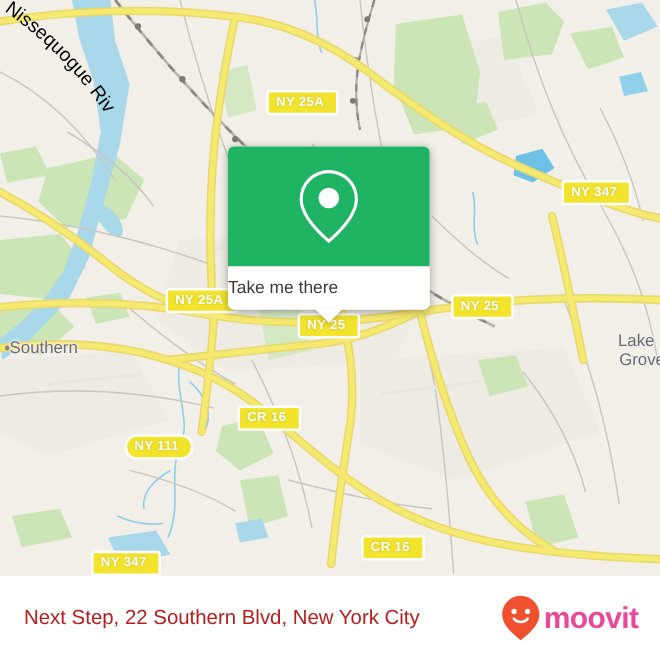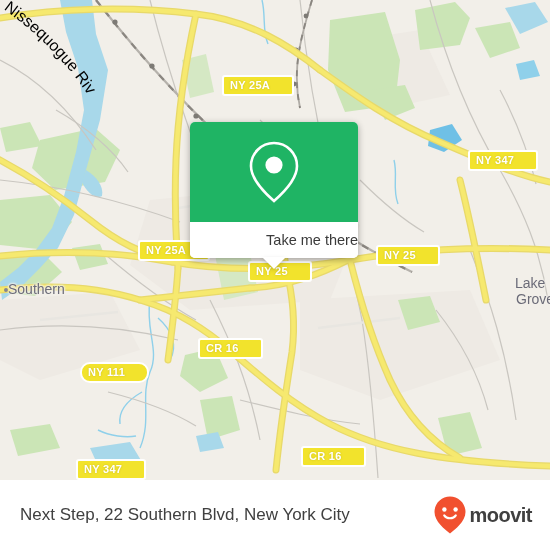--- a/index.html
+++ b/index.html
@@ -35,21 +35,21 @@
   
   .shield {
     position: absolute;
     background: #f2e32c;
     border: 2px solid #ffffff;
     border-radius: 3px;
     color: #ffffff;
     font-weight: bold;
     font-size: 11px;
     line-height: 14px;
-    padding: 1px 22px 2px 6px;
+    padding: 1px 10px 2px 6px;
     letter-spacing: 0.3px;
     text-shadow: 0 0 2px rgba(120,110,0,.35);
     white-space: nowrap;
     font-family: "Liberation Sans", sans-serif;
     box-sizing: border-box;
   }
   .shield span { display: block; }
 
   
   .place-label {
@@ -88,21 +88,21 @@
     border-top-left-radius: 5px;
     border-top-right-radius: 5px;
     display: flex;
     align-items: center;
     justify-content: center;
   }
   #popup-foot {
     height: 36px;
     display: flex;
     align-items: center;
-    justify-content: flex-end;
+    justify-content: flex-start;
     border-bottom-left-radius: 5px;
     border-bottom-right-radius: 5px;
     background: #ffffff;
   }
   #popup-foot-label {
     color: #3a3a3a;
     font-size: 14.5px;
     font-family: "Liberation Sans", sans-serif;
   }
   #popup-tip {
@@ -139,33 +139,33 @@
     height: 70px;
     background: #ffffff;
     display: flex;
     align-items: center;
     justify-content: space-between;
     box-sizing: border-box;
     padding: 0 18px 0 20px;
     z-index: 50;
   }
   #footer-title {
-    color: #404040;
+    color: #b91c1c;
     font-size: 17px;
     font-family: "Liberation Sans", sans-serif;
     white-space: nowrap;
   }
   #brand {
     display: flex;
     align-items: center;
     gap: 2px;
   }
   #brand-wordmark {
-    color: #404040;
-    font-size: 20px;
+    color: #ec4899;
+    font-size: 25px;
     font-weight: bold;
     letter-spacing: -0.5px;
     font-family: "Liberation Sans", sans-serif;
     line-height: 30px;
   }
 </style>
 </head>
 <body>
 
 <div id="app">
@@ -327,21 +327,21 @@
     </div>
     <div class="shield" style="left:248px; top:261px; z-index:10;">
       <span>NY 25</span>
     </div>
     <div class="shield" style="left:376px; top:245px;">
       <span>NY 25</span>
     </div>
     <div class="shield" style="left:198px; top:338px;">
       <span>CR 16</span>
     </div>
-    <div class="shield" style="left:80px; top:362px;border-radius:10px;">
+    <div class="shield" style="left:104px; top:362px;border-radius:10px;">
       <span>NY 111</span>
     </div>
     <div class="shield" style="left:301px; top:446px;">
       <span>CR 16</span>
     </div>
     <div class="shield" style="left:76px; top:459px;">
       <span>NY 347</span>
     </div>
 
     <div class="place-dot" style="left:4px; top:288px;"></div>

